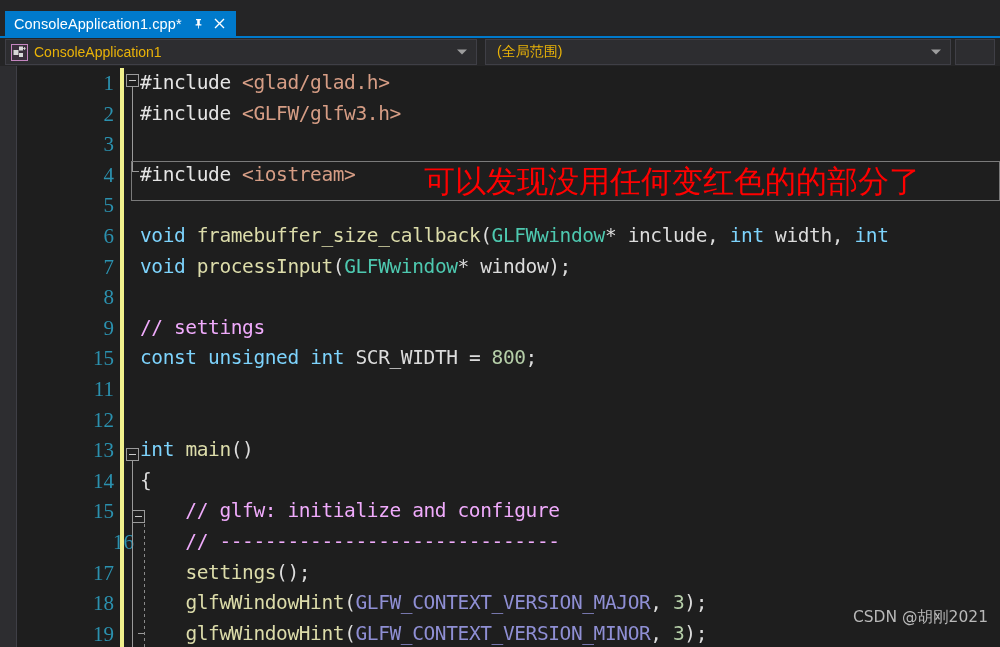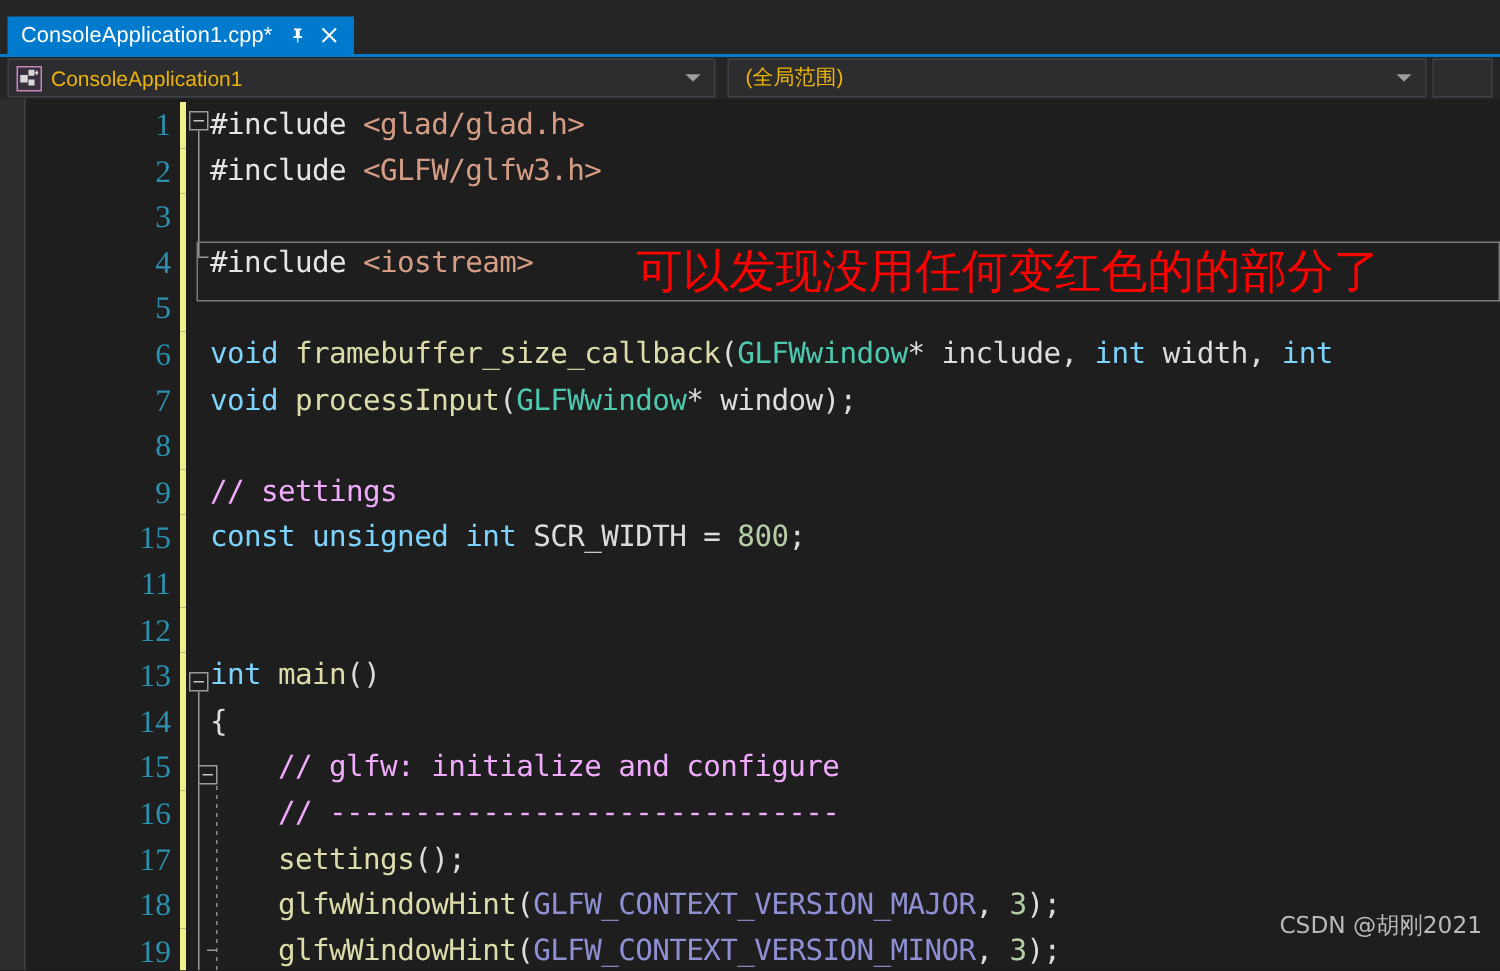--- a/index.html
+++ b/index.html
@@ -234,21 +234,21 @@
         <div class="codetext" style="top: 338.6px;"></div>
         <div class="lineno" style="top: 369.2px;">13</div>
         <div class="chgbar" style="top: 369.2px;"></div>
         <div class="codetext" style="top: 369.2px;"><span class="t-kw">int</span><span class="t-plain"> </span><span class="t-fn">main</span><span class="t-punc">()</span></div>
         <div class="lineno" style="top: 399.8px;">14</div>
         <div class="chgbar" style="top: 399.8px;"></div>
         <div class="codetext" style="top: 399.8px;"><span class="t-punc">{</span></div>
         <div class="lineno" style="top: 430.4px;">15</div>
         <div class="chgbar" style="top: 430.4px;"></div>
         <div class="codetext" style="top: 430.4px;"><span class="t-com">    // glfw: initialize and configure</span></div>
-        <div class="lineno" style="top: 461px;">16</div>
+        <div class="lineno" style="top: 461px; margin-left: 20px;">16</div>
         <div class="chgbar" style="top: 461px;"></div>
         <div class="codetext" style="top: 461px;"><span class="t-com">    // ------------------------------</span></div>
         <div class="lineno" style="top: 491.6px;">17</div>
         <div class="chgbar" style="top: 491.6px;"></div>
         <div class="codetext" style="top: 491.6px;"><span class="t-plain">    </span><span class="t-fn">settings</span><span class="t-punc">();</span></div>
         <div class="lineno" style="top: 522.2px;">18</div>
         <div class="chgbar" style="top: 522.2px;"></div>
         <div class="codetext" style="top: 522.2px;"><span class="t-plain">    </span><span class="t-fn">glfwWindowHint</span><span class="t-punc">(</span><span class="t-mac">GLFW_CONTEXT_VERSION_MAJOR</span><span class="t-plain">, </span><span class="t-num">3</span><span class="t-punc">);</span></div>
         <div class="lineno" style="top: 552.8px;">19</div>
         <div class="chgbar" style="top: 552.8px;"></div>

